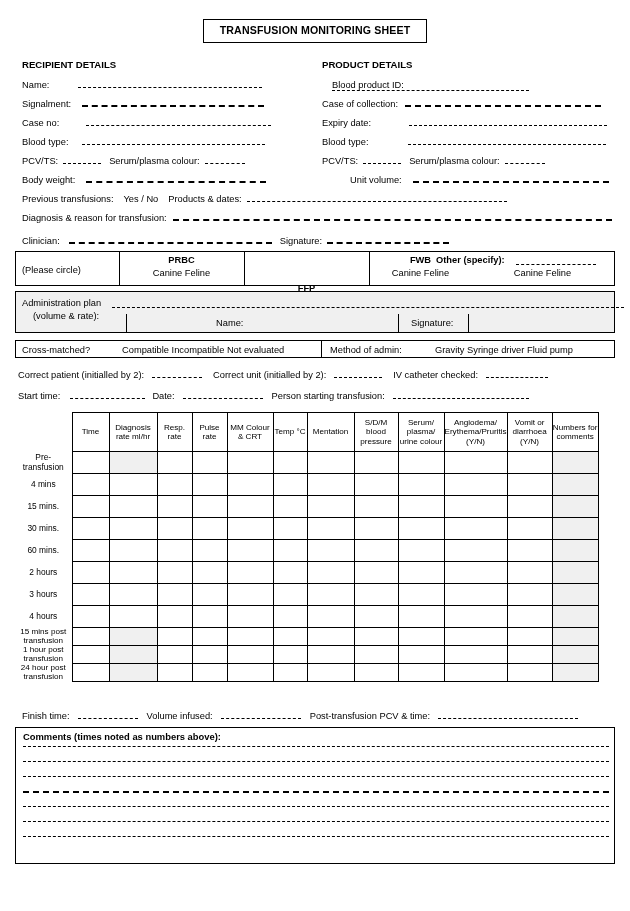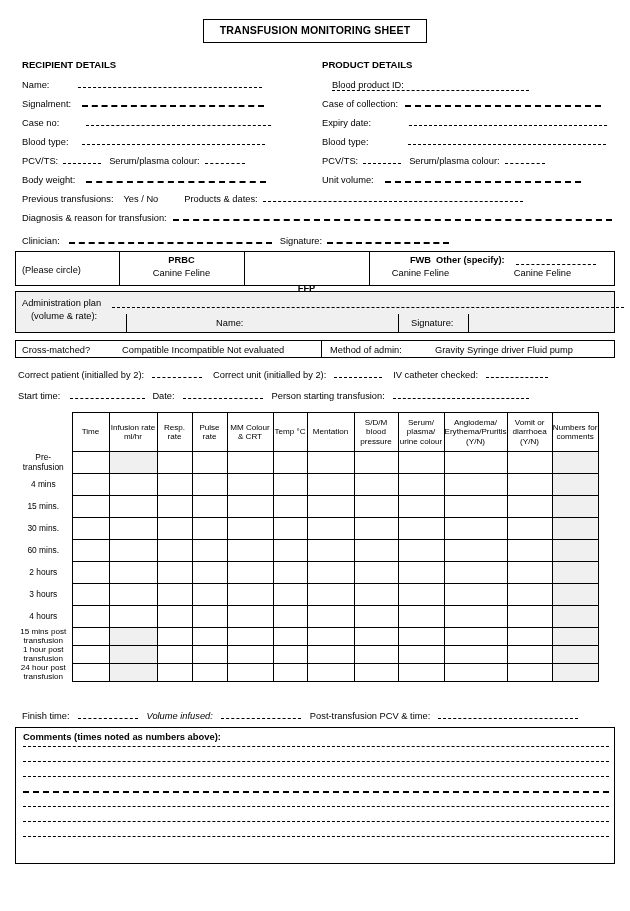--- a/index.html
+++ b/index.html
@@ -91,21 +91,21 @@
   .pt-group .pt-name { display: block; line-height: 13px; font-weight: bold; }
   .pt-group .pt-species { display: block; line-height: 13px; }
 
   
   #admin-plan-box {
     left: 15px; top: 291px; width: 600px; height: 42px;
     background: #f0f0f0;
   }
   #admin-plan-label {
     position: absolute; left: 6px; top: 5px;
-    font-size: 9.3px; line-height: 12.5px; text-align: left;
+    font-size: 9.3px; line-height: 12.5px; text-align: center;
   }
   #admin-plan-label .ind { display: block; padding-left: 9px; }
   #admin-plan-dash {
     position: absolute; left: 96px; top: 15px; width: 512px;
     border-bottom: 1.5px dashed #000;
   }
   #admin-name  { position: absolute; left: 200px; top: 26px; font-size: 9.3px; }
   #admin-sign  { position: absolute; left: 395px; top: 26px; font-size: 9.3px; }
 
   
@@ -205,21 +205,21 @@
     <span class="lbl" style="margin-left:8px;">Serum/plasma colour:</span>
     <span class="dash" style="width:40px; margin-left:5px;"></span>
   </div>
   <div class="fieldrow col-l" style="top:175px;">
     <span class="lbl">Body weight:</span>
     <span class="dash bold" style="width:180px; margin-left:11px;"></span>
   </div>
   <div class="fieldrow col-l" style="top:194px;">
     <span class="lbl">Previous transfusions:</span>
     <span class="lbl" style="margin-left:10px;">Yes  /  No</span>
-    <span class="lbl" style="margin-left:26px;">Products &amp; dates:</span>
+    <span class="lbl" style="margin-left:10px;">Products &amp; dates:</span>
     <span class="dash" style="width:260px; margin-left:5px;"></span>
   </div>
   <div class="fieldrow col-l" style="top:213px;">
     <span class="lbl">Diagnosis &amp; reason for transfusion:</span>
     <span class="dash bold" style="width:439px; margin-left:6px;"></span>
   </div>
   <div class="fieldrow col-l" style="top:236px;">
     <span class="lbl">Clinician:</span>
     <span class="dash bold" style="width:203px; margin-left:9px;"></span>
     <span class="lbl" style="margin-left:8px;">Signature:</span>
@@ -241,21 +241,21 @@
   <div class="fieldrow col-r" style="top:137px;">
     <span class="lbl">Blood type:</span>
     <span class="dash" style="width:198px; margin-left:39px;"></span>
   </div>
   <div class="fieldrow col-r" style="top:156px;">
     <span class="lbl">PCV/TS:</span>
     <span class="dash" style="width:38px; margin-left:5px;"></span>
     <span class="lbl" style="margin-left:8px;">Serum/plasma colour:</span>
     <span class="dash" style="width:40px; margin-left:5px;"></span>
   </div>
-  <div class="fieldrow col-r" style="top:175px;">
+  <div class="fieldrow col-r" style="top:175px;margin-left:28px;">
     <span class="lbl">Unit volume:</span>
     <span class="dash bold" style="width:196px; margin-left:11px;"></span>
   </div>
 
   <div class="box" id="product-type-box">
     <span class="ptb-label">(Please circle)</span>
 
     <div class="vline" style="left:103px; top:0; height:33px;"></div>
     <div class="vline" style="left:228px; top:0; height:33px;"></div>
     <div class="vline" style="left:353px; top:0; height:33px;"></div>
@@ -330,21 +330,21 @@
       <col style="width:44px">
       <col style="width:46px">
       <col style="width:48px">
       <col style="width:45px">
       <col style="width:46px">
     </colgroup>
     <thead>
       <tr>
         <th class="corner"></th>
         <th>Time</th>
-        <th>Infusion rate ml/hr</th>
+        <th>Diagnosis rate ml/hr</th>
         <th>Resp. rate</th>
         <th>Pulse rate</th>
         <th>MM Colour &amp; CRT</th>
         <th>Temp °C</th>
         <th class="nowrapcell">Mentation</th>
         <th>S/D/M blood pressure</th>
         <th>Serum/ plasma/ urine colour</th>
         <th>Angiodema/ Erythema/Pruritis (Y/N)</th>
         <th>Vomit or diarrhoea (Y/N)</th>
         <th>Numbers for comments</th>
@@ -515,21 +515,21 @@
           <td class="cell"></td>
           <td class="cell"></td>
           <td class="cell shaded"></td>
         </tr>
       </tbody>
   </table>
 
   <div class="fieldrow" style="top:711px; left:22px;">
     <span class="lbl">Finish time:</span>
     <span class="dash" style="width:60px; margin-left:8px;"></span>
-    <span class="lbl" style="margin-left:9px;font-style:italic;">Volume infused:</span>
+    <span class="lbl" style="margin-left:9px;">Volume infused:</span>
     <span class="dash" style="width:80px; margin-left:8px;"></span>
     <span class="lbl" style="margin-left:9px;">Post-transfusion PCV &amp; time:</span>
     <span class="dash" style="width:140px; margin-left:8px;"></span>
   </div>
 
   <div class="box" id="comments-box">
     <span id="comments-title">Comments (times noted as numbers above):</span>
     <div class="comment-line" style="top:18px;"></div>
     <div class="comment-line" style="top:33px;"></div>
     <div class="comment-line" style="top:48px;"></div>

